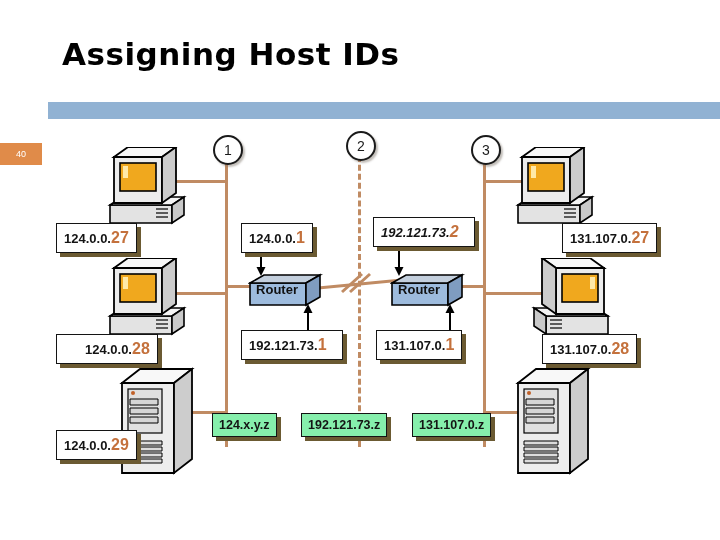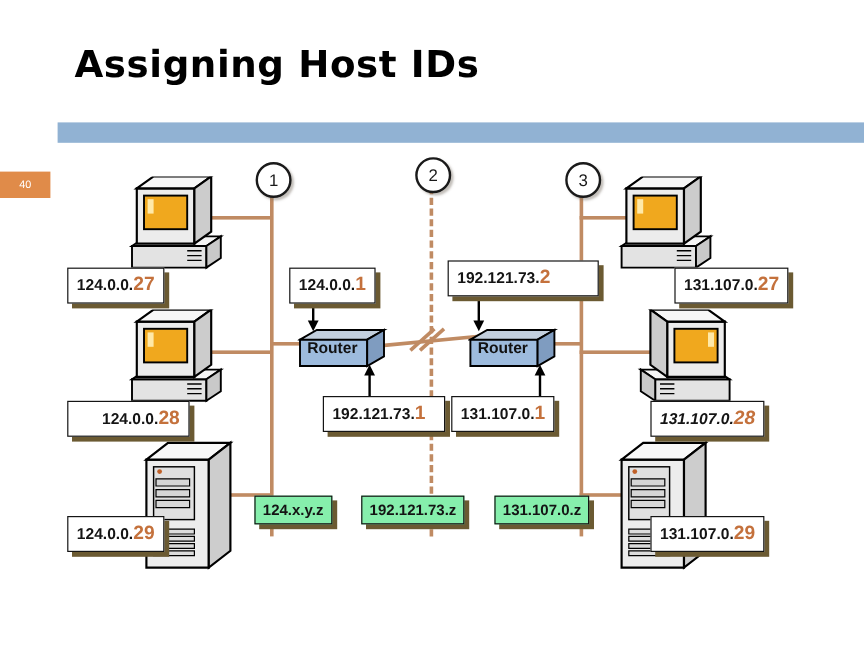--- a/index.html
+++ b/index.html
@@ -295,21 +295,21 @@
       <line x1="56" y1="62" x2="68" y2="62" stroke="#000" stroke-width="1.2"></line>
       <line x1="56" y1="66" x2="68" y2="66" stroke="#000" stroke-width="1.2"></line>
       <line x1="56" y1="70" x2="68" y2="70" stroke="#000" stroke-width="1.2"></line>
       <polygon points="14,10 14,56 62,56 62,10" fill="#ececec" stroke="#000" stroke-width="1.8"></polygon>
       <polygon points="14,10 28,0 76,0 62,10" fill="#f7f7f7" stroke="#000" stroke-width="1.8"></polygon>
       <polygon points="62,10 76,0 76,46 62,56" fill="#cccccc" stroke="#000" stroke-width="1.8"></polygon>
       <rect x="20" y="16" width="36" height="28" fill="#f0a81e" stroke="#000" stroke-width="1.6"></rect>
       <rect x="23" y="19" width="5" height="12" fill="#ffe9a8"></rect>
     </g>
   </svg>
-  <div class="addr-label" style="left:542px; top:209px;font-style:italic;">
+  <div class="addr-label" style="left:542px; top:209px;">
     <span>131.107.0.</span><span class="hostid" style="font-size:16px;">28</span>
   </div>
 
   <svg class="device" style="left:508px; top:240px;" width="100" height="115" viewBox="0 0 100 115">
     <polygon points="10,18 10,108 62,108 62,18" fill="#ededed" stroke="#000" stroke-width="1.8"></polygon>
     <polygon points="10,18 28,4 80,4 62,18" fill="#f8f8f8" stroke="#000" stroke-width="1.8"></polygon>
     <polygon points="62,18 80,4 80,94 62,108" fill="#cdcdcd" stroke="#000" stroke-width="1.8"></polygon>
     <rect x="16" y="24" width="34" height="44" fill="#e0e0e0" stroke="#000" stroke-width="1.2"></rect>
     <circle cx="21" cy="28" r="2" fill="#c06028"></circle>
     <g stroke="#000" stroke-width="1" fill="#d6d6d6">
@@ -317,23 +317,20 @@
       <polygon points="18,43 46,43 46,49 18,49"></polygon>
       <polygon points="18,52 46,52 46,58 18,58"></polygon>
     </g>
     <g stroke="#000" stroke-width="1" fill="#dcdcdc">
       <polygon points="16,76 50,76 50,80 16,80"></polygon>
       <polygon points="16,82 50,82 50,86 16,86"></polygon>
       <polygon points="16,88 50,88 50,92 16,92"></polygon>
       <polygon points="16,94 50,94 50,98 16,98"></polygon>
     </g>
   </svg>
-  <div class="addr-label" style="left:542px; top:305px;">
-    <span>131.107.0.</span><span class="hostid" style="font-size:16px;">29</span>
-  </div>
 
   <div class="router" style="left:248px; top:148px;">
     <svg width="78" height="34" viewBox="0 0 78 34">
       <polygon points="2,10 2,32 58,32 58,10" fill="#9dbbdd" stroke="#000" stroke-width="1.6"></polygon>
       <polygon points="2,10 16,2 72,2 58,10" fill="#c3cfdd" stroke="#000" stroke-width="1.6"></polygon>
       <polygon points="58,10 72,2 72,24 58,32" fill="#7f9cc0" stroke="#000" stroke-width="1.6"></polygon>
     </svg>
     <div class="r-text">Router</div>
   </div>
 
@@ -347,29 +344,29 @@
   </div>
 
   <div class="addr-label" style="left:241px; top:98px;">
     <span>124.0.0.</span><span class="hostid" style="font-size:16px;">1</span>
   </div>
   <svg class="arrow" style="left:255px; top:126px;" width="12" height="26" viewBox="0 0 12 26">
     <line x1="6" y1="0" x2="6" y2="18" stroke="#000" stroke-width="2"></line>
     <polygon points="6,25 1.5,16 10.5,16" fill="#000"></polygon>
   </svg>
 
-  <div class="addr-label wrap" style="left:373px; top:92px; width:126px;">
+  <div class="addr-label wrap" style="left:373px; top:92px; width:102px;font-style:italic;">
     <span>192.121.73.</span><span class="hostid" style="font-size:16px;">2</span>
   </div>
   <svg class="arrow" style="left:393px; top:124px;" width="12" height="28" viewBox="0 0 12 28">
     <line x1="6" y1="0" x2="6" y2="20" stroke="#000" stroke-width="2"></line>
     <polygon points="6,27 1.5,18 10.5,18" fill="#000"></polygon>
   </svg>
 
-  <div class="addr-label wrap" style="left:241px; top:205px; width:102px;margin-left:28px;">
+  <div class="addr-label wrap" style="left:241px; top:205px; width:102px;">
     <span>192.121.73.</span><span class="hostid" style="font-size:16px;">1</span>
   </div>
   <svg class="arrow" style="left:302px; top:178px;" width="12" height="30" viewBox="0 0 12 30">
     <line x1="6" y1="30" x2="6" y2="9" stroke="#000" stroke-width="2"></line>
     <polygon points="6,1 1.5,10 10.5,10" fill="#000"></polygon>
   </svg>
 
   <div class="addr-label" style="left:376px; top:205px;">
     <span>131.107.0.</span><span class="hostid" style="font-size:16px;">1</span>
   </div>

